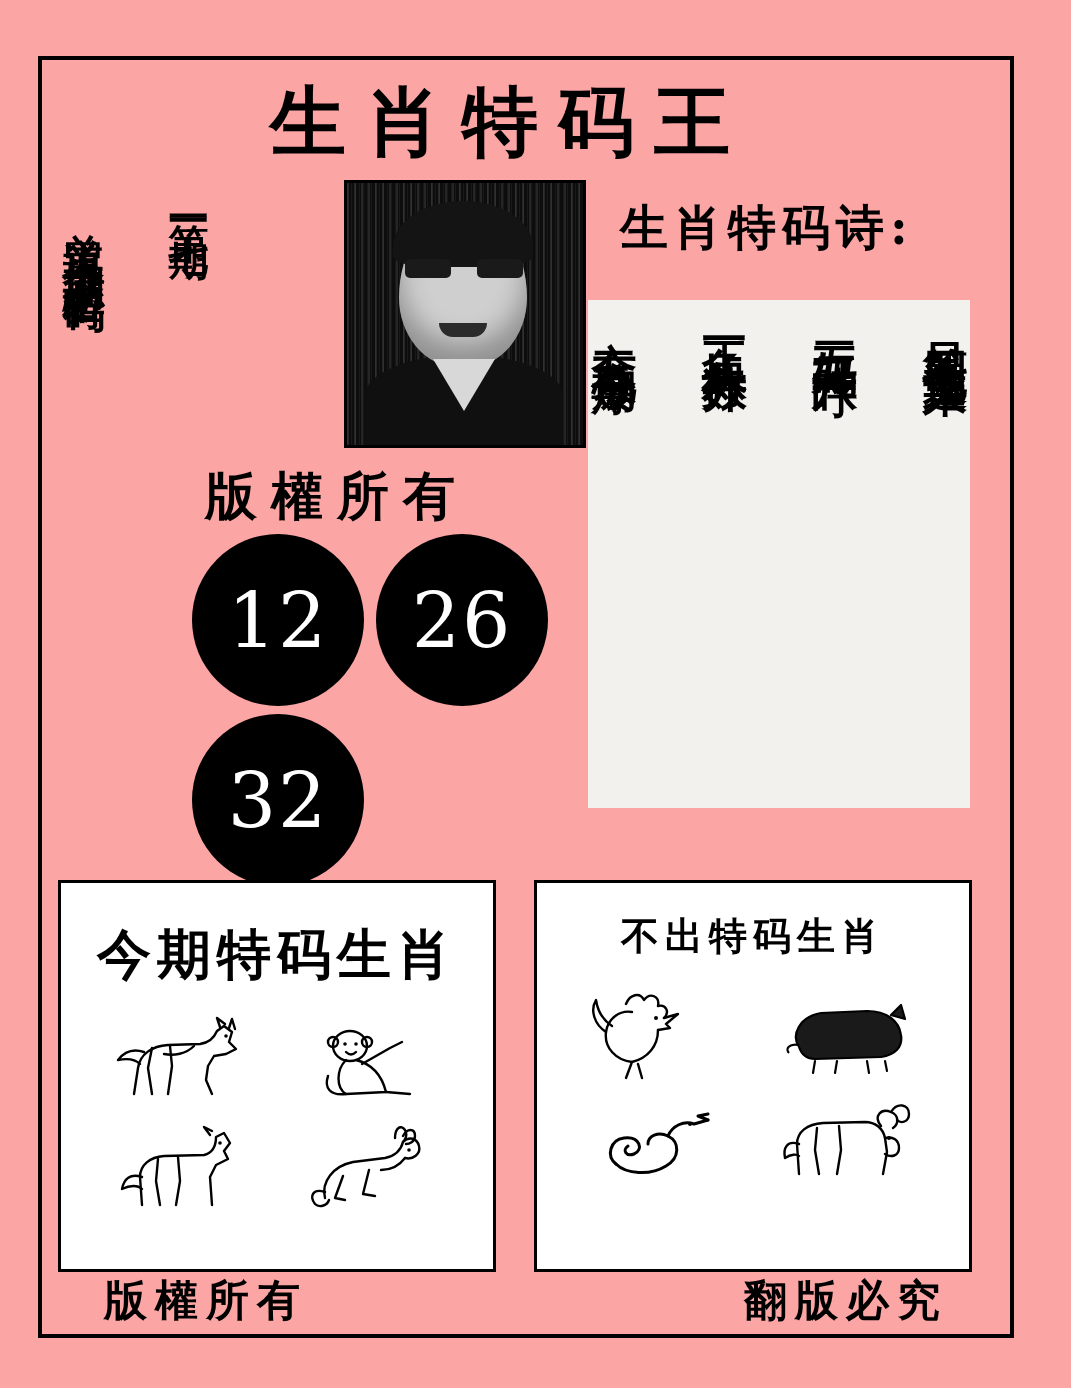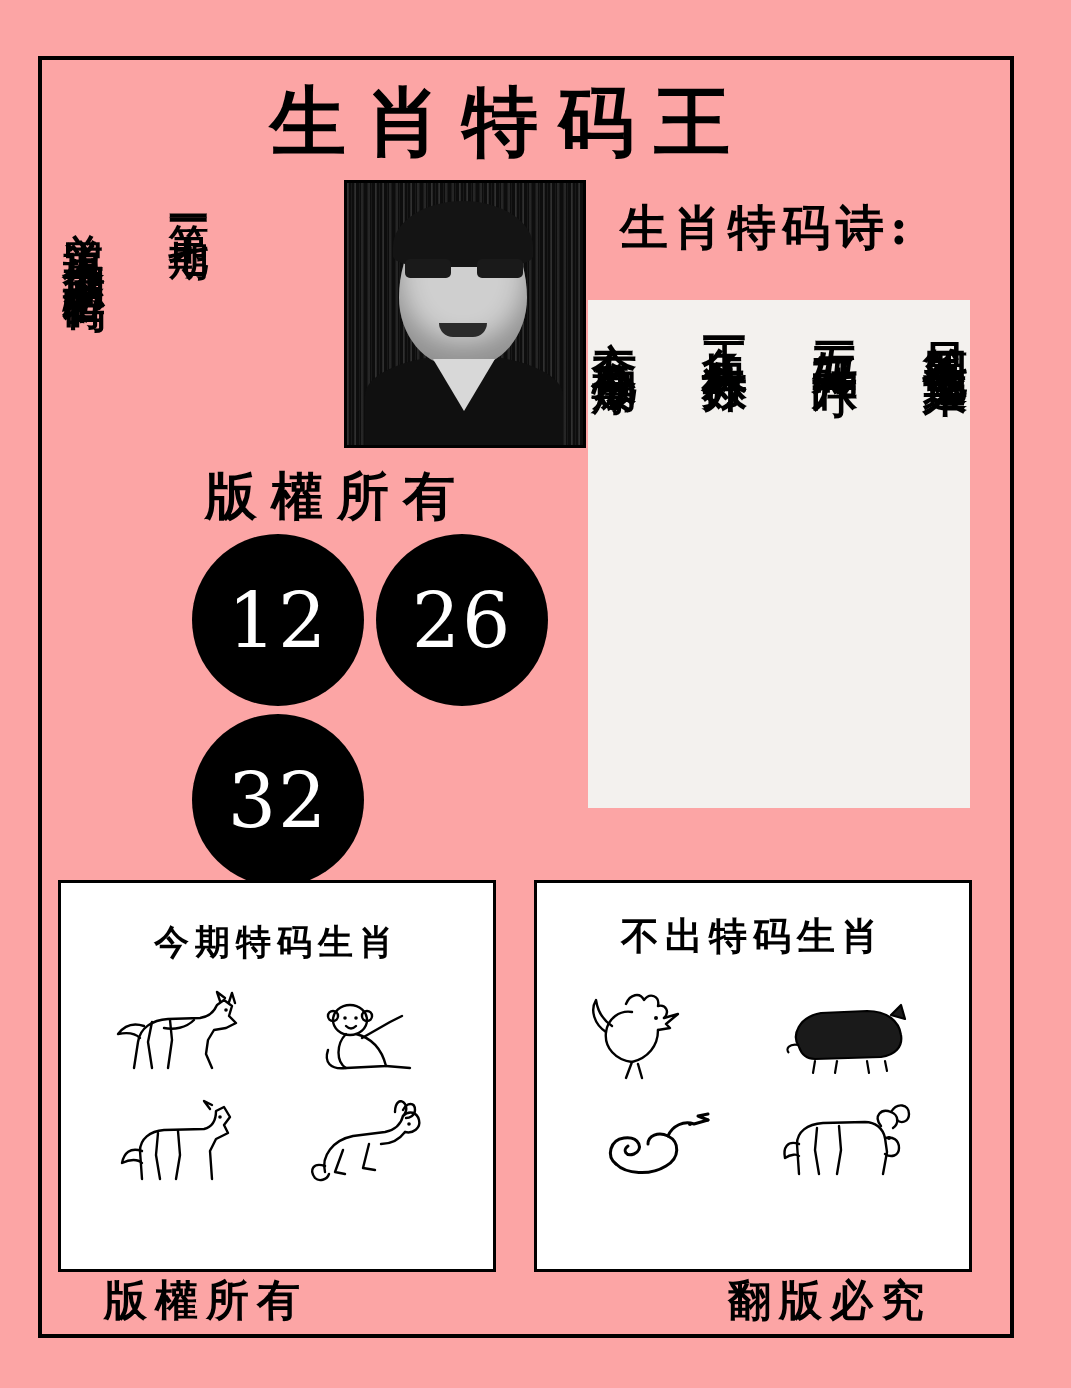--- a/index.html
+++ b/index.html
@@ -248,21 +248,21 @@
 
   .panel-heading {
     text-align: center;
     font-family: "DejaVu Serif", serif;
     font-weight: bold;
     color: #000;
     white-space: nowrap;
   }
   .panel-left .panel-heading {
     margin-top: 36px;
-    font-size: 35px;
+    font-size: 54px;
     letter-spacing: 6px;
   }
   .panel-right .panel-heading {
     margin-top: 28px;
     font-size: 38px;
     letter-spacing: 6px;
   }
   .animal-grid {
     margin: 18px auto 0;
     width: 378px;
@@ -292,21 +292,21 @@
   }
   .footer-text {
     font-family: "DejaVu Serif", serif;
     font-weight: bold;
     font-size: 43px;
     letter-spacing: 8px;
     color: #000;
     white-space: nowrap;
   }
   .footer-left  { margin-left: 46px; }
-  .footer-right { margin-right: 40px; }
+  .footer-right { margin-right: 24px; }
 </style>
 </head>
 <body>
 
 <div class="page">
 
   <div class="outer-frame"></div>
 
   <div class="main-title">生肖特码王</div>
 

